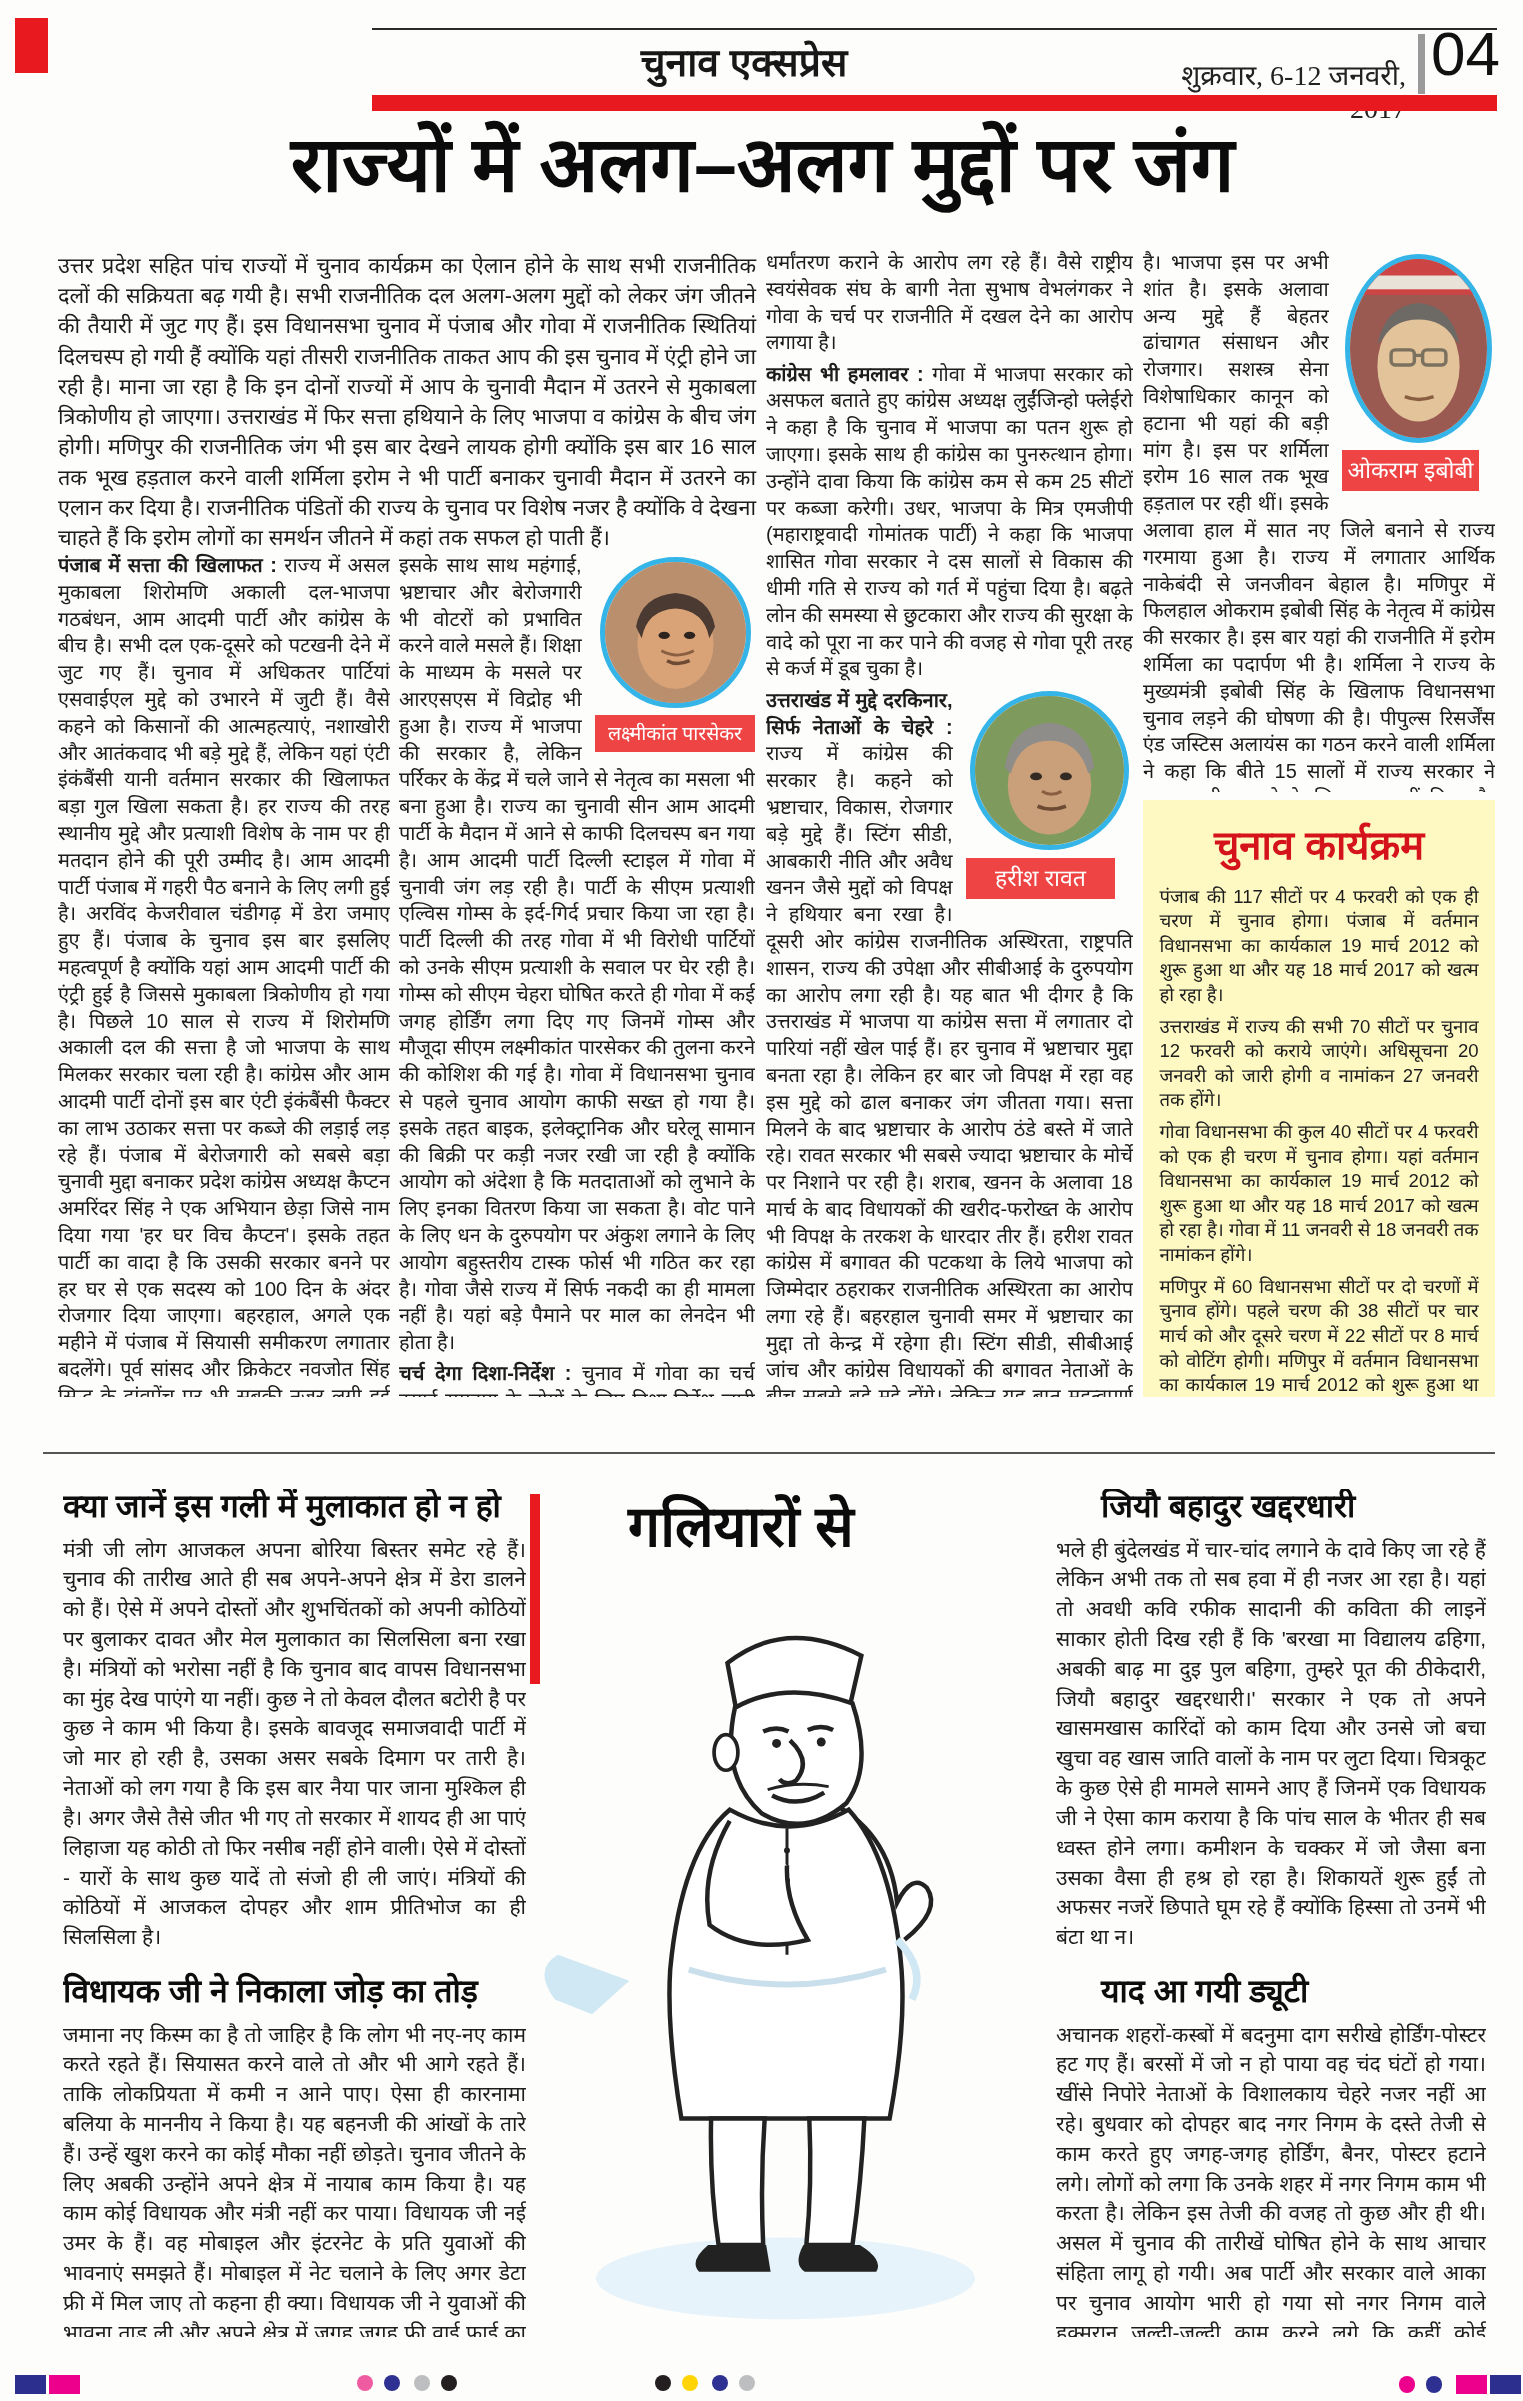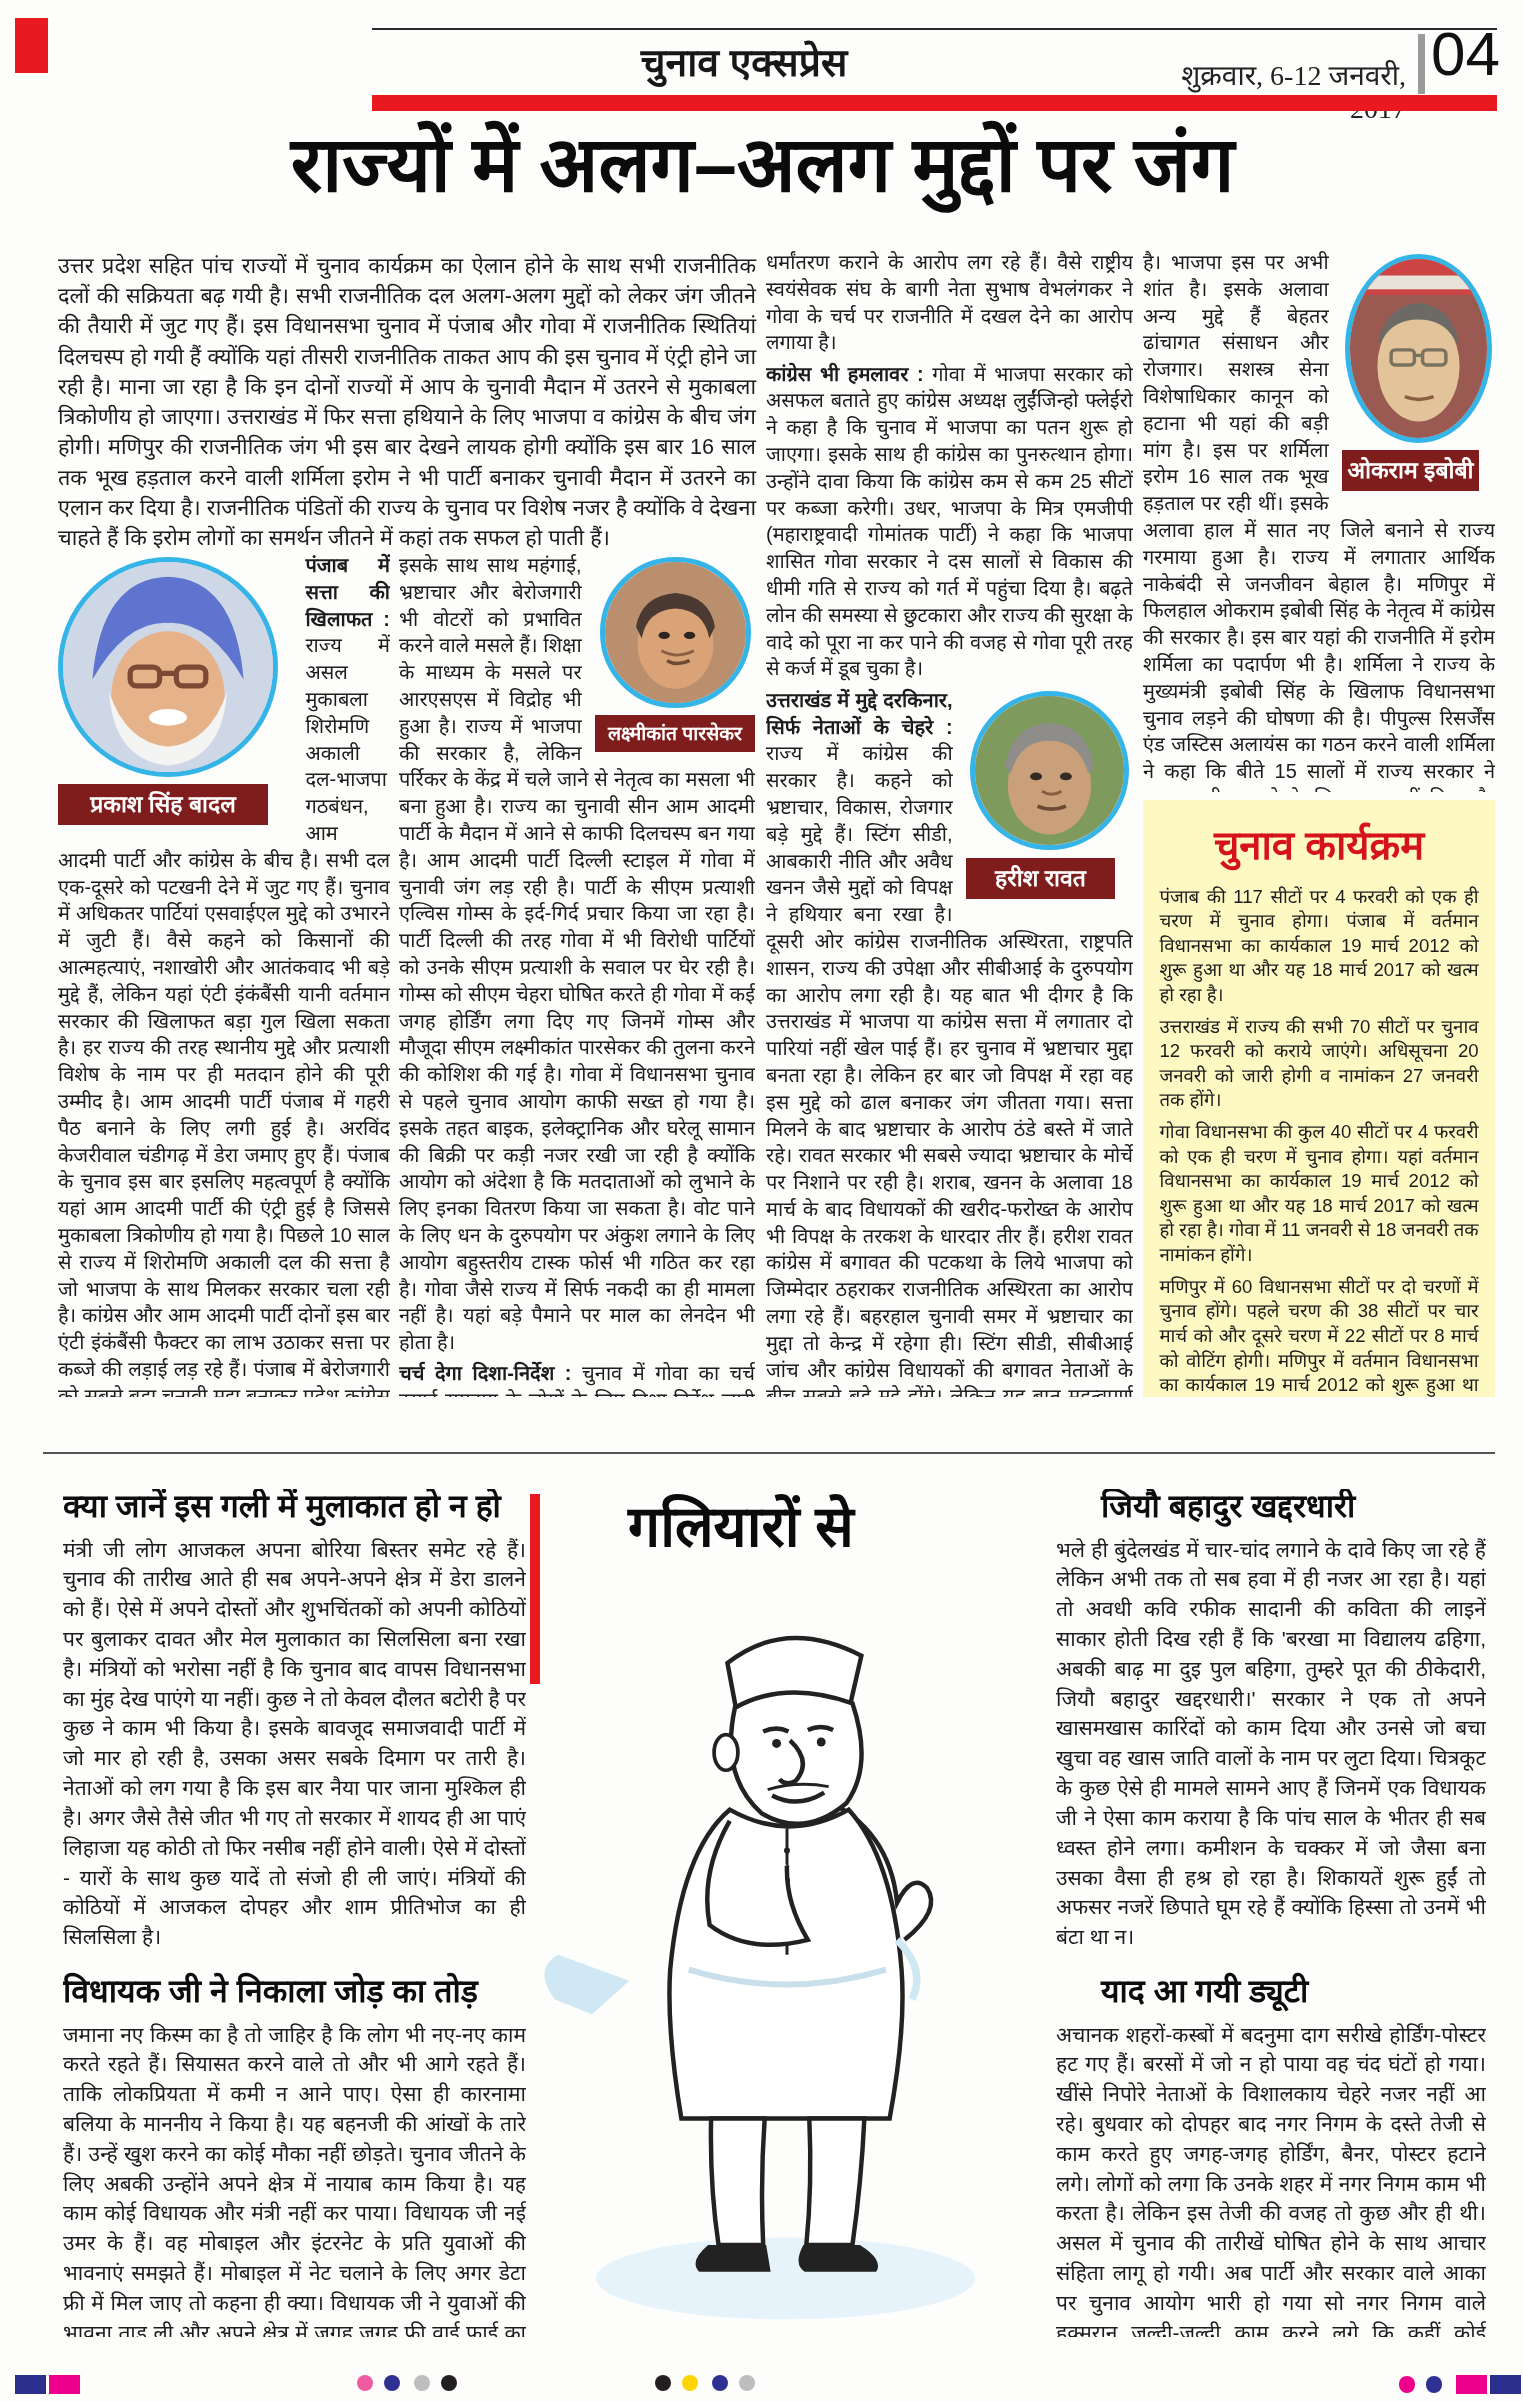--- a/index.html
+++ b/index.html
@@ -17,21 +17,21 @@
   
   .headline{position:absolute;left:37px;top:123px;width:1451px;text-align:center;
             font-size:77px;font-weight:bold;color:#0b0b0b;line-height:1.08;}
   
   .intro{position:absolute;left:58px;top:251px;width:698px;font-size:21.6px;line-height:1.40;text-align:justify;}
   .col{position:absolute;font-size:20px;line-height:1.34;text-align:justify;overflow:hidden;}
   .col p{margin:0 0 4.5px 0;}
   .shead{font-weight:bold;}
   .ph{border:5.2px solid #35b4e8;border-radius:50%;overflow:hidden;background:#ddd;}
   .ph svg{display:block;width:100%;height:100%;}
-  .cap{background:#7f1d1d;color:#ffffff;font-weight:bold;text-align:center;
+  .cap{background:#ef4444;color:#ffffff;font-weight:normal;text-align:center;
        font-size:23px;line-height:1.0;padding:9px 4.5px;margin-top:7.4px;}
   .ph-l{float:left;width:231px;margin:4.5px 16.4px 7.4px 0;}
   .ph-r{float:right;width:160px;margin:4.5px 0 7.4px 13.4px;}
   .ph-l .ph{width:210px;height:210px;}
   .ph-r .ph{width:141px;height:141px;margin-left:auto;margin-right:auto;}
   .sched{position:absolute;left:1143px;top:800px;width:352px;height:597px;background:#fef9c3;
          padding:13.4px 16.4px;box-sizing:border-box;overflow:hidden;}
   .sched h2{margin:3px 0 13.4px 0;text-align:center;font-size:40px;color:#d5131a;}
   .sched p{margin:0 0 7.4px 0;font-size:18.6px;line-height:1.32;text-align:justify;}
   
@@ -59,35 +59,20 @@
   <div class="hdr-date">शुक्रवार, 6-12 जनवरी, 2017</div>
   <div class="hdr-sep"></div>
   <div class="page-no">04</div>
   <div class="red-bar"></div>
 
   <div class="headline">राज्यों में अलग–अलग मुद्दों पर जंग</div>
 
   <div class="intro">उत्तर प्रदेश सहित पांच राज्यों में चुनाव कार्यक्रम का ऐलान होने के साथ सभी राजनीतिक दलों की सक्रियता बढ़ गयी है। सभी राजनीतिक दल अलग-अलग मुद्दों को लेकर जंग जीतने की तैयारी में जुट गए हैं। इस विधानसभा चुनाव में पंजाब और गोवा में राजनीतिक स्थितियां दिलचस्प हो गयी हैं क्योंकि यहां तीसरी राजनीतिक ताकत आप की इस चुनाव में एंट्री होने जा रही है। माना जा रहा है कि इन दोनों राज्यों में आप के चुनावी मैदान में उतरने से मुकाबला त्रिकोणीय हो जाएगा। उत्तराखंड में फिर सत्ता हथियाने के लिए भाजपा व कांग्रेस के बीच जंग होगी। मणिपुर की राजनीतिक जंग भी इस बार देखने लायक होगी क्योंकि इस बार 16 साल तक भूख हड़ताल करने वाली शर्मिला इरोम ने भी पार्टी बनाकर चुनावी मैदान में उतरने का एलान कर दिया है। राजनीतिक पंडितों की राज्य के चुनाव पर विशेष नजर है क्योंकि वे देखना चाहते हैं कि इरोम लोगों का समर्थन जीतने में कहां तक सफल हो पाती हैं।</div>
 
   <div class="col" style="left:58px;top:552px;width:332px;height:845px;">
-    <div class="ph-l">
-      <div class="ph">
-        <svg viewBox="0 0 100 100">
-          <rect width="100" height="100" fill="#cdd7e6"></rect>
-          <ellipse cx="50" cy="64" rx="27" ry="31" fill="#e5b289"></ellipse>
-          <path d="M14 56 Q18 8 50 7 Q82 8 86 56 Q70 28 50 29 Q30 28 14 56Z" fill="#5f74cf"></path>
-          <path d="M22 62 Q24 94 50 97 Q76 94 78 62 Q70 86 50 88 Q30 86 22 62Z" fill="#f4f4f2"></path>
-          <ellipse cx="50" cy="74" rx="9" ry="4" fill="#fff"></ellipse>
-          <rect x="32" y="50" width="14" height="9" rx="3" fill="none" stroke="#7c4a33" stroke-width="2.5"></rect>
-          <rect x="54" y="50" width="14" height="9" rx="3" fill="none" stroke="#7c4a33" stroke-width="2.5"></rect>
-          <line x1="46" y1="53" x2="54" y2="53" stroke="#7c4a33" stroke-width="2.5"></line>
-        </svg>
-      </div>
-      <div class="cap" style="width:210px;box-sizing:border-box;">प्रकाश सिंह बादल</div>
-    </div>
     <p>
       <span class="shead">पंजाब में सत्ता की खिलाफत :</span>
       <span>राज्य में असल मुकाबला शिरोमणि अकाली दल-भाजपा गठबंधन, आम आदमी पार्टी और कांग्रेस के बीच है। सभी दल एक-दूसरे को पटखनी देने में जुट गए हैं। चुनाव में अधिकतर पार्टियां एसवाईएल मुद्दे को उभारने में जुटी हैं। वैसे कहने को किसानों की आत्महत्याएं, नशाखोरी और आतंकवाद भी बड़े मुद्दे हैं, लेकिन यहां एंटी इंकंबैंसी यानी वर्तमान सरकार की खिलाफत बड़ा गुल खिला सकता है। हर राज्य की तरह स्थानीय मुद्दे और प्रत्याशी विशेष के नाम पर ही मतदान होने की पूरी उम्मीद है। आम आदमी पार्टी पंजाब में गहरी पैठ बनाने के लिए लगी हुई है। अरविंद केजरीवाल चंडीगढ़ में डेरा जमाए हुए हैं। पंजाब के चुनाव इस बार इसलिए महत्वपूर्ण है क्योंकि यहां आम आदमी पार्टी की एंट्री हुई है जिससे मुकाबला त्रिकोणीय हो गया है। पिछले 10 साल से राज्य में शिरोमणि अकाली दल की सत्ता है जो भाजपा के साथ मिलकर सरकार चला रही है। कांग्रेस और आम आदमी पार्टी दोनों इस बार एंटी इंकंबैंसी फैक्टर का लाभ उठाकर सत्ता पर कब्जे की लड़ाई लड़ रहे हैं। पंजाब में बेरोजगारी को सबसे बड़ा चुनावी मुद्दा बनाकर प्रदेश कांग्रेस अध्यक्ष कैप्टन अमरिंदर सिंह ने एक अभियान छेड़ा जिसे नाम दिया गया 'हर घर विच कैप्टन'। इसके तहत पार्टी का वादा है कि उसकी सरकार बनने पर हर घर से एक सदस्य को 100 दिन के अंदर रोजगार दिया जाएगा। बहरहाल, अगले एक महीने में पंजाब में सियासी समीकरण लगातार बदलेंगे। पूर्व सांसद और क्रिकेटर नवजोत सिंह सिद्धू के दांवपेंच पर भी सबकी नजर लगी हुई है।</span>
     </p>
 
   </div>
 
   <div class="col" style="left:399px;top:552px;width:356px;height:845px;">
     <div class="ph-r">
       <div class="ph">

